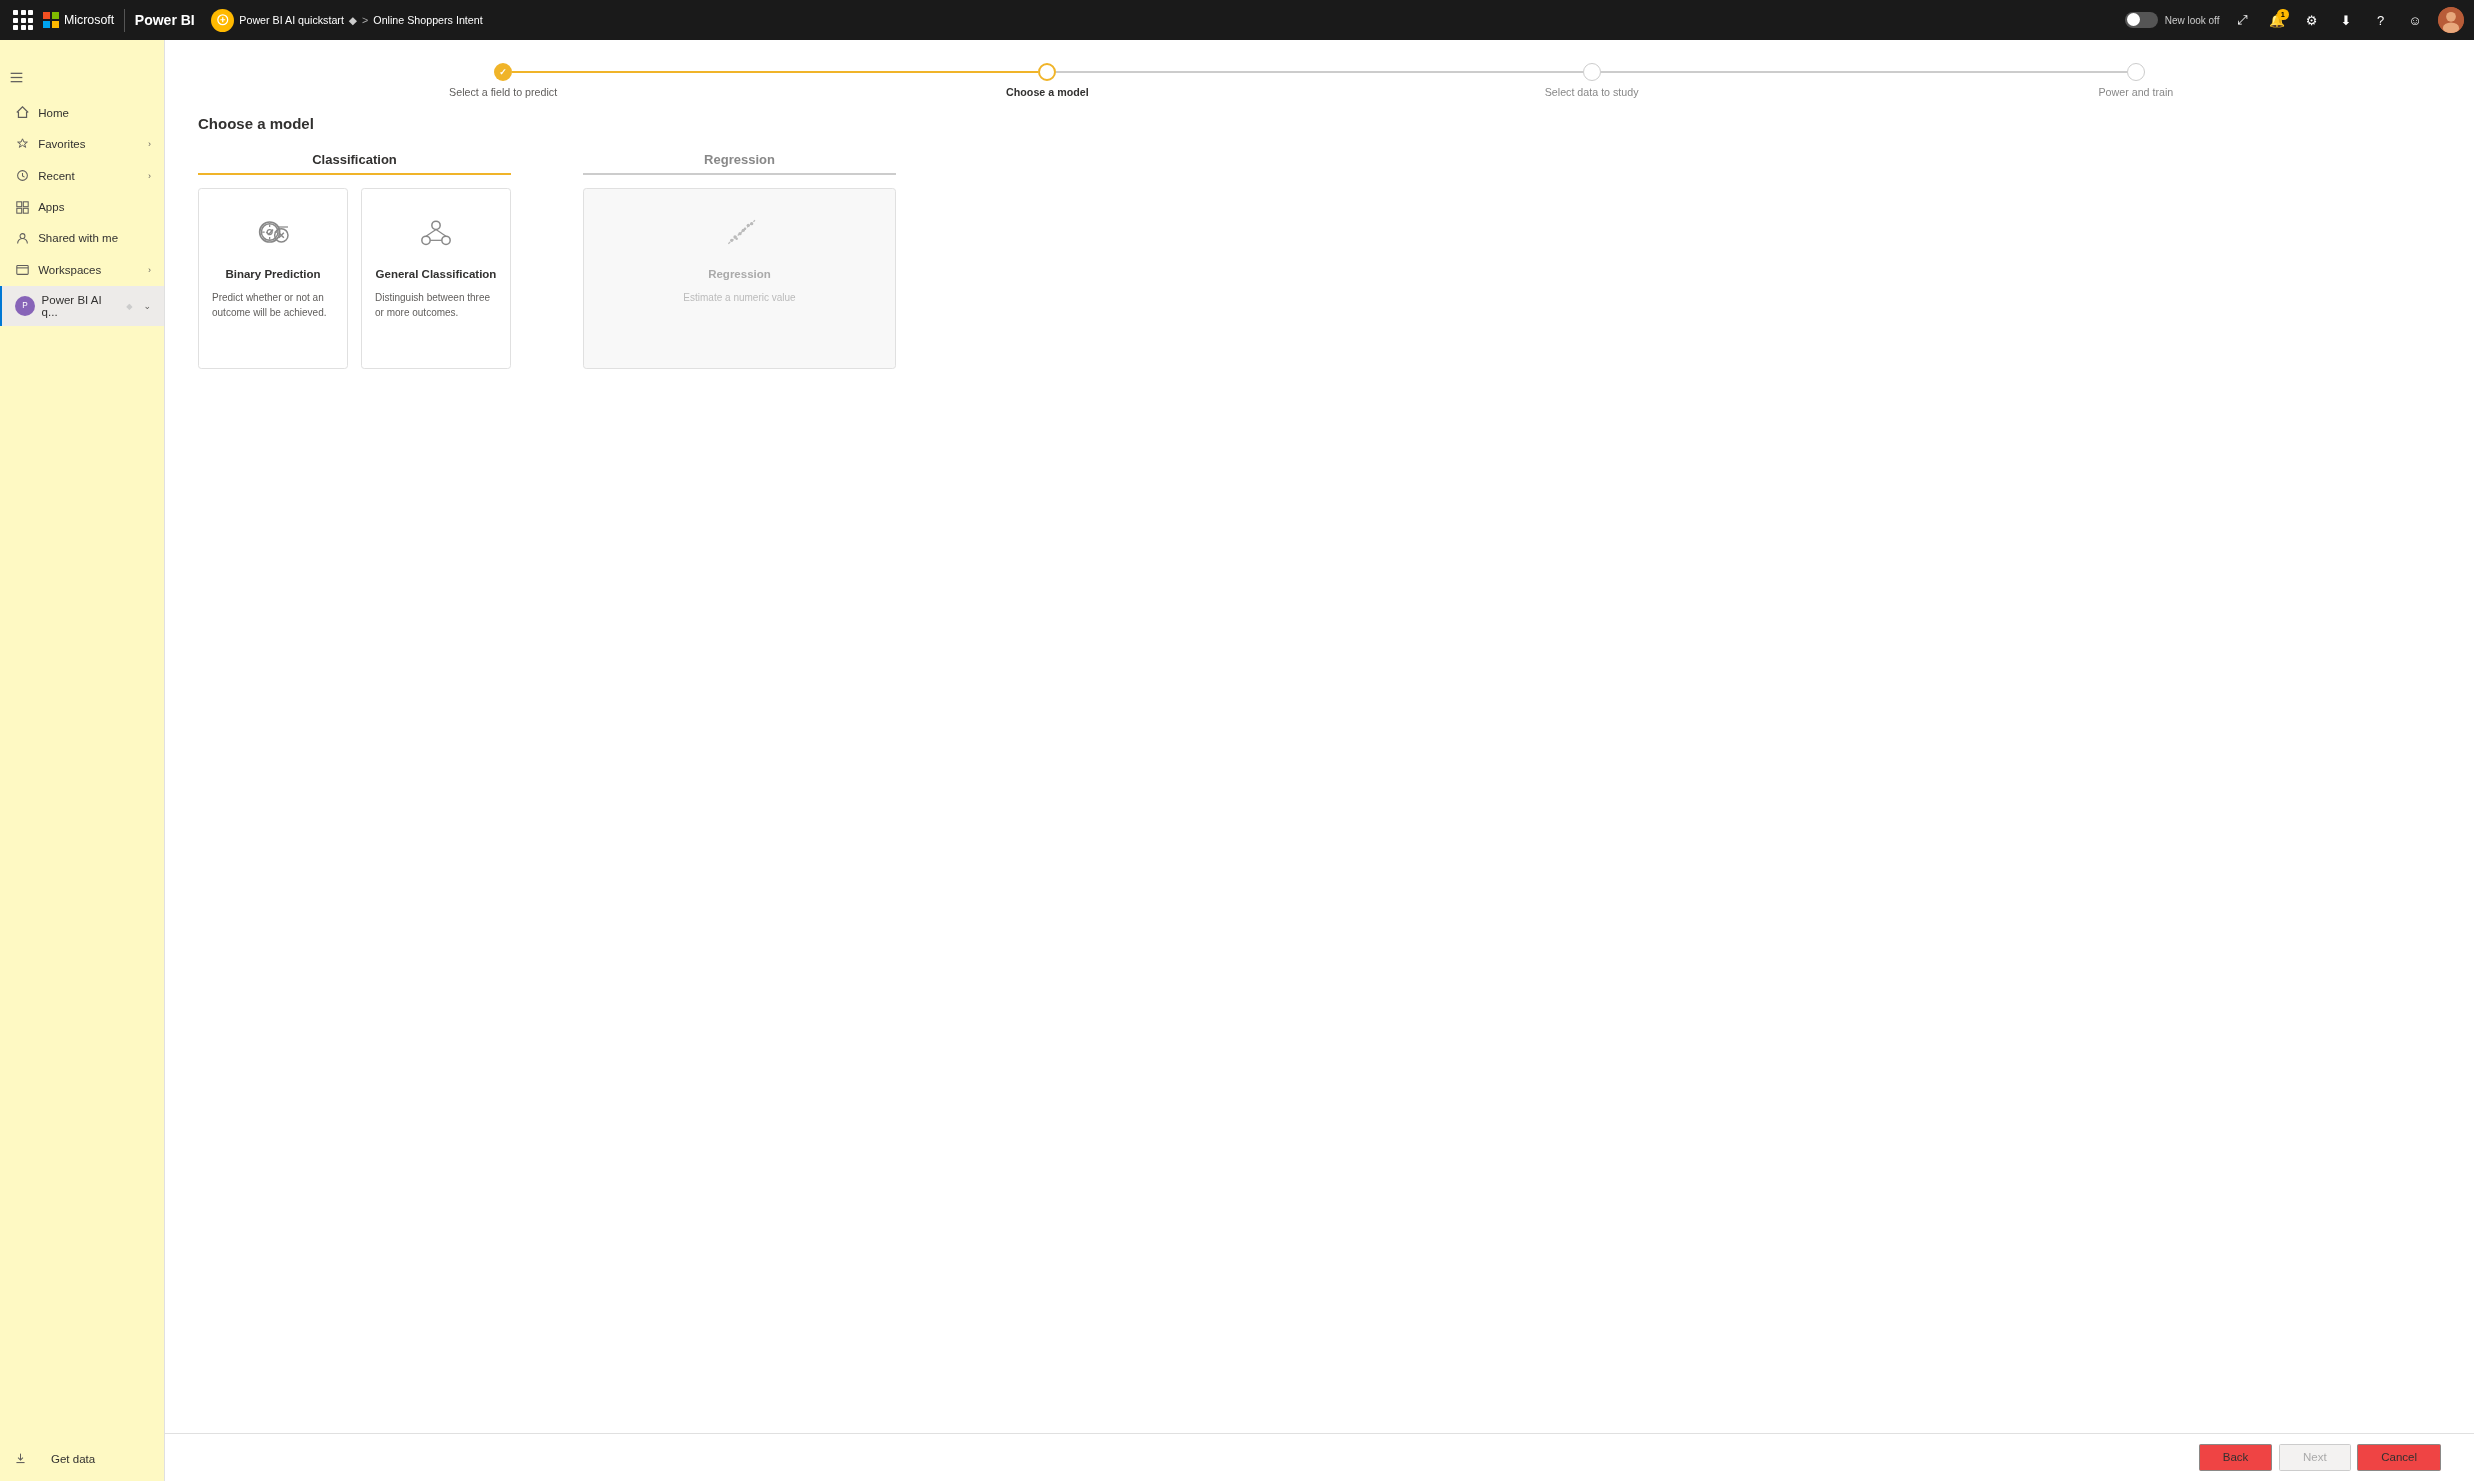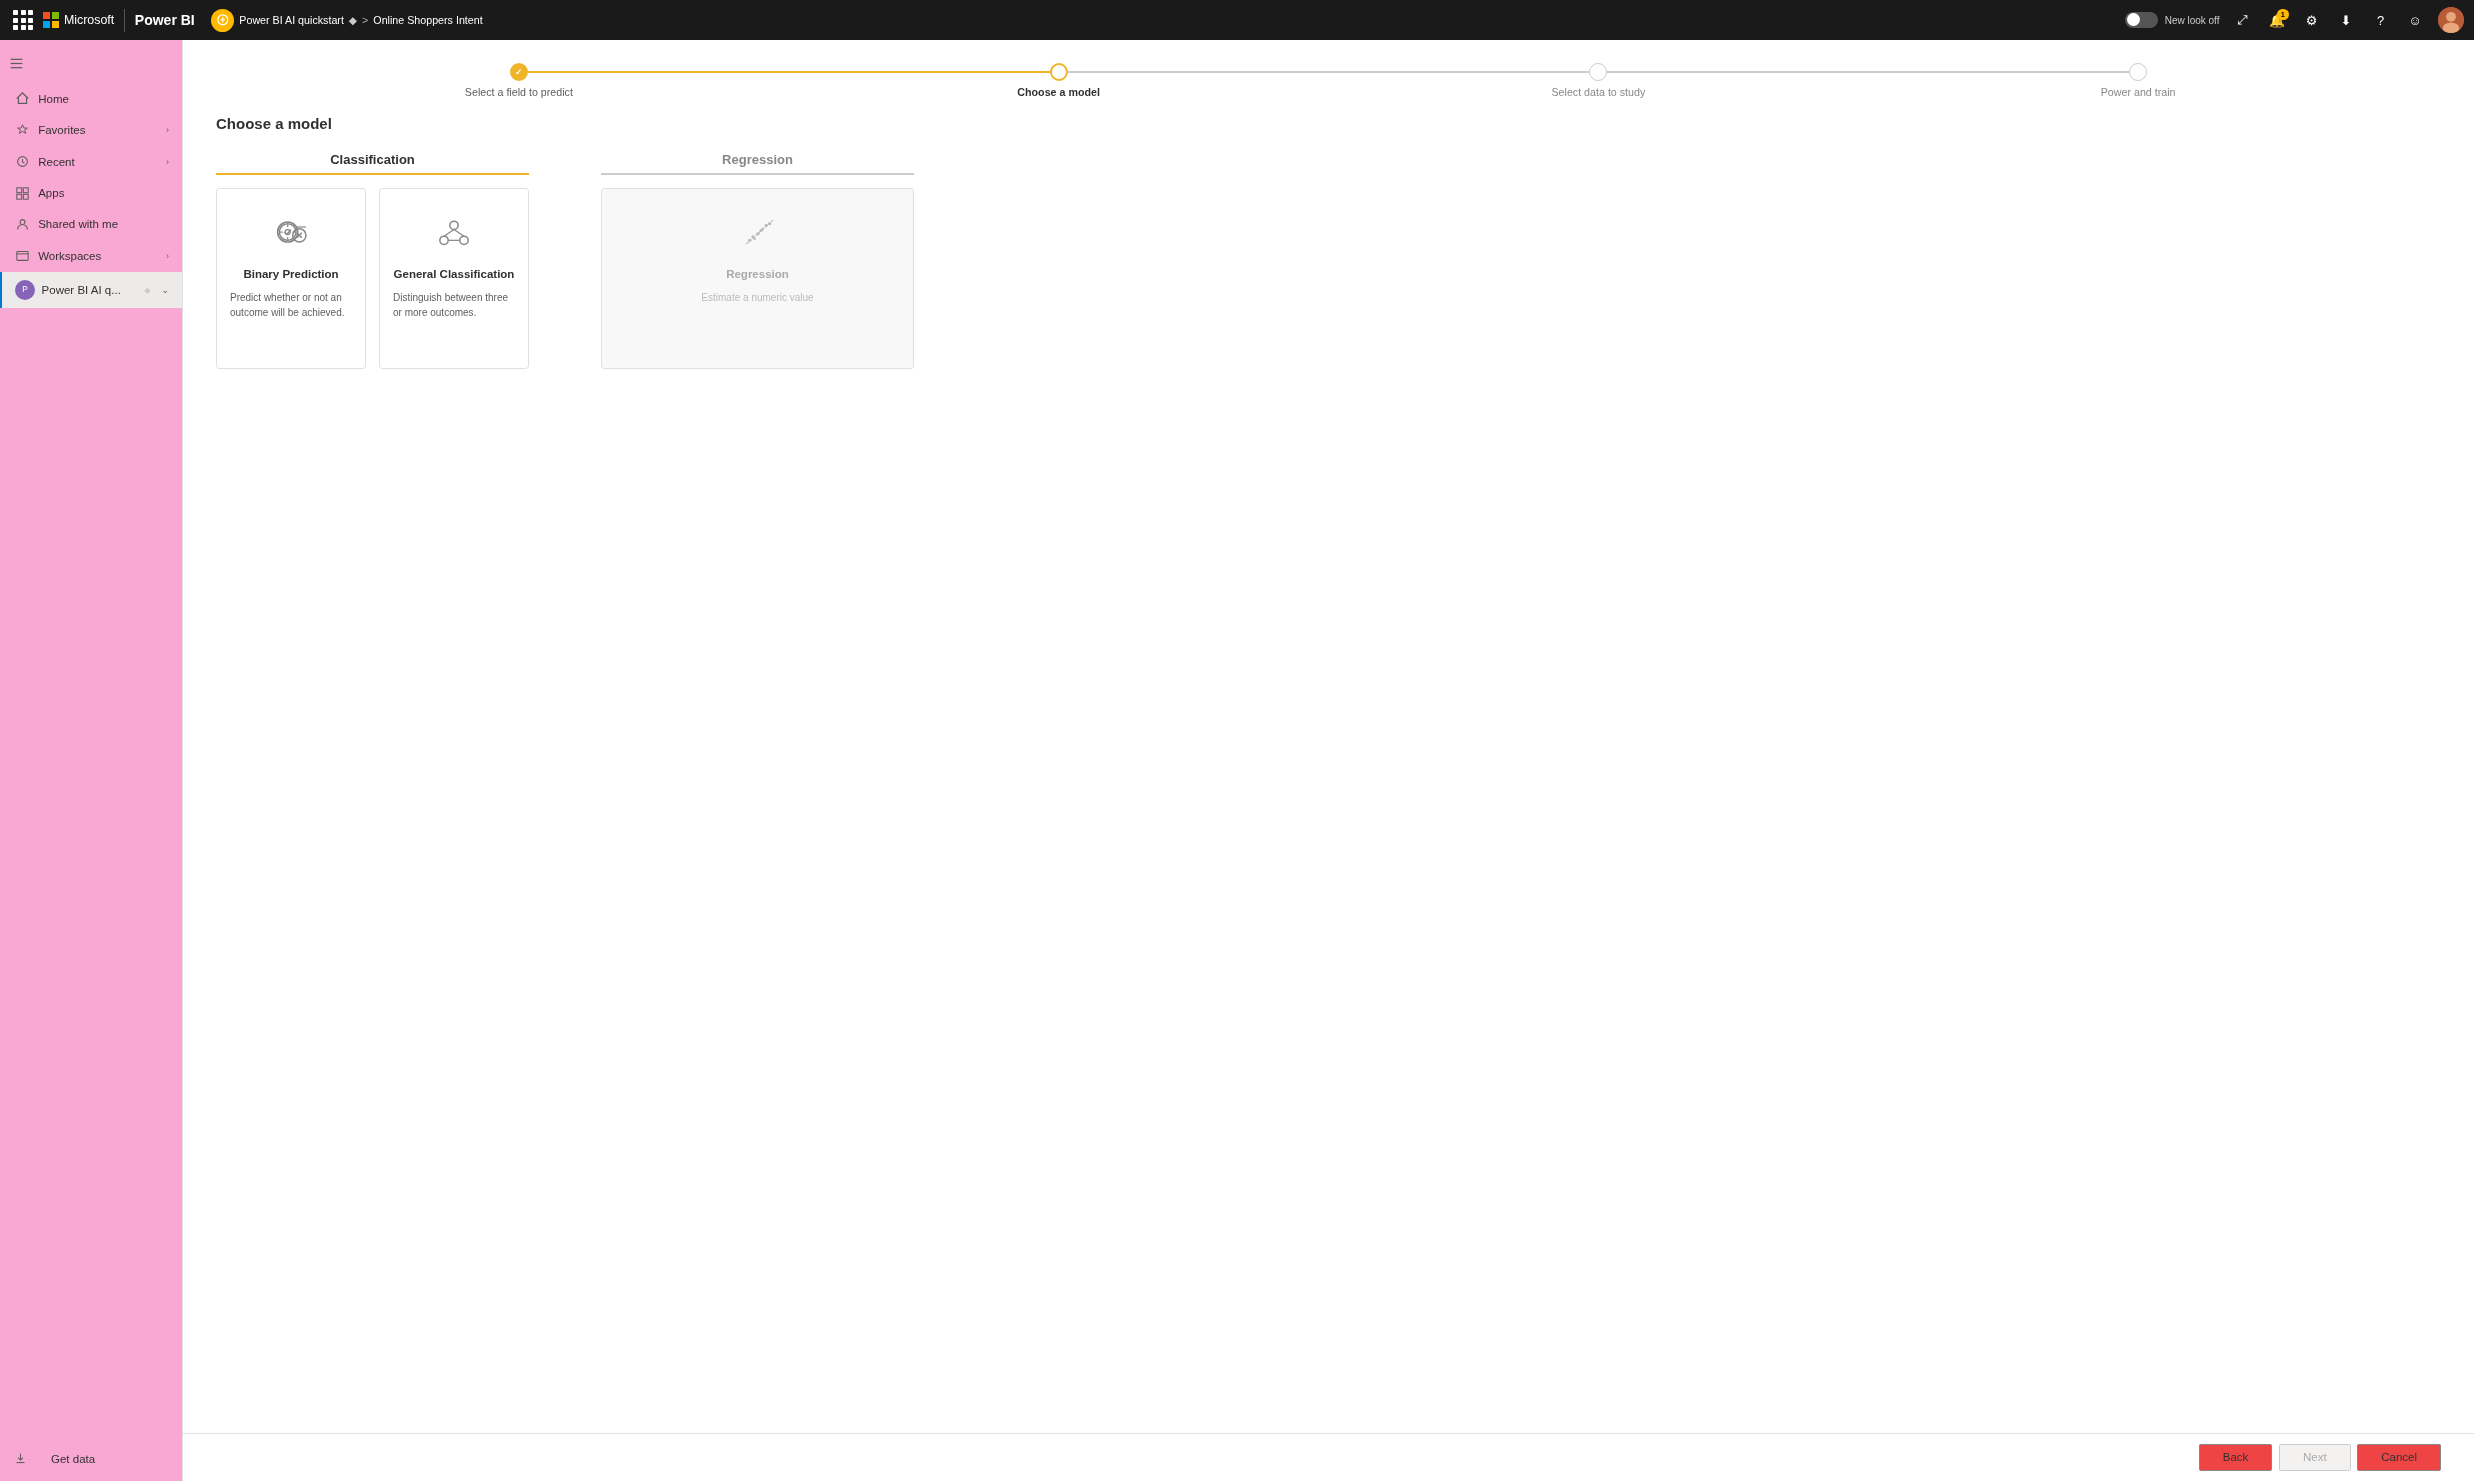--- a/index.html
+++ b/index.html
@@ -42,27 +42,27 @@
     .toggle-label { font-size: 10px; color: #ccc; }
     .topbar-icon-btn { color: #fff; font-size: 13px; cursor: pointer; position: relative; display: flex; align-items: center; justify-content: center; width: 23px; height: 23px; }
     .badge { position: absolute; top: 0; right: 0; background: #ffb900; color: #000; font-size: 7.4px; width: 11.5px; height: 11.5px; border-radius: 50%; display: flex; align-items: center; justify-content: center; font-weight: 700; }
     .avatar { width: 26px; height: 26px; border-radius: 50%; background: #b85c38; display: flex; align-items: center; justify-content: center; overflow: hidden; }
 
     
     .main-layout { display: flex; flex: 1; overflow: hidden; }
 
     
     .sidebar {
-      width: 183px;
-      background: #f9a8d4;
+      width: 165px;
+      background: #fef9c3;
       border-right: 0.8px solid #e0e0e0;
       display: flex;
       flex-direction: column;
       flex-shrink: 0;
-      padding-top: 7px;
+      padding-top: 21px;
     }
     .sidebar-toggle { width: 33px; height: 33px; display: flex; align-items: center; justify-content: center; cursor: pointer; margin-bottom: 3.3px; }
     .sidebar-item {
       display: flex;
       align-items: center;
       gap: 8.2px;
       padding: 8.2px 13px;
       cursor: pointer;
       font-size: 11.5px;
       color: #323130;

